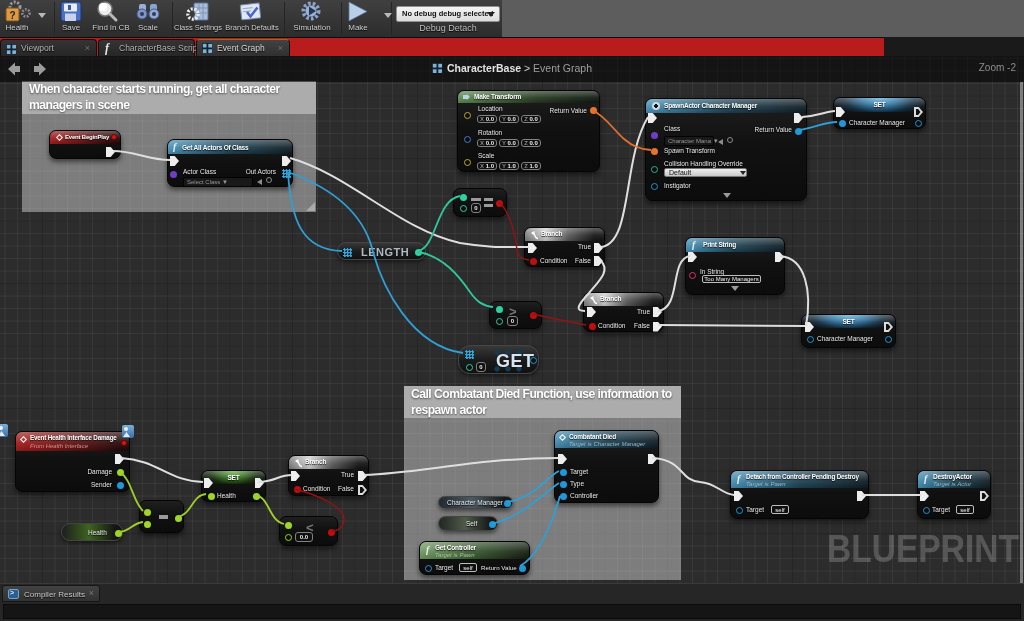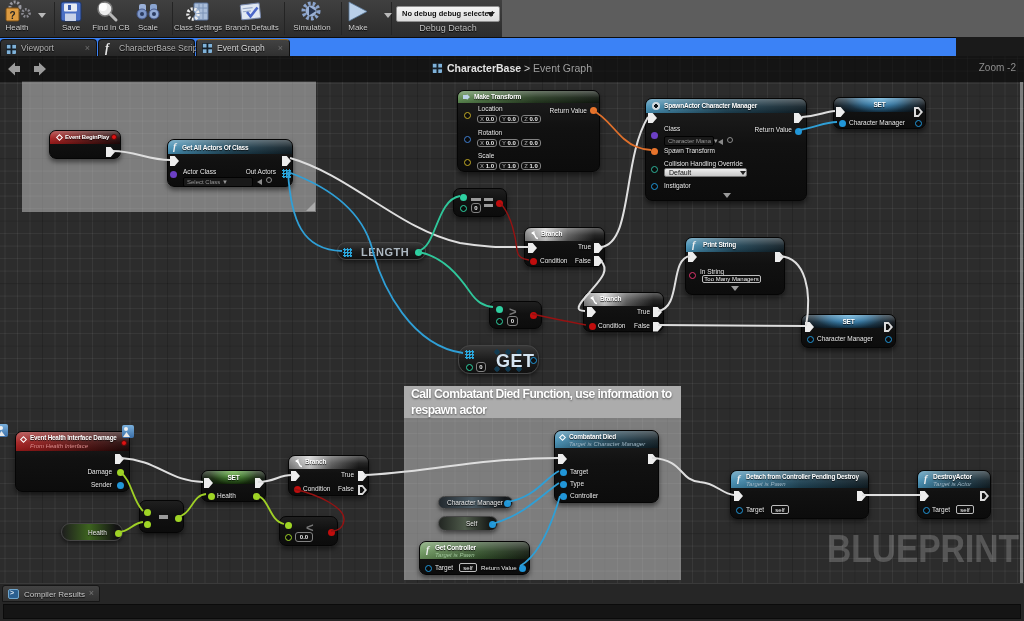--- a/index.html
+++ b/index.html
@@ -8,21 +8,21 @@
 
 #tbar{position:absolute;left:0;top:0;width:1024px;height:37px;background:#5d5d5d;}
 #tbarL{position:absolute;left:0;top:0;width:502px;height:37px;background:linear-gradient(180deg,#404040,#323232 70%,#2c2c2c);}
 .tsep{position:absolute;top:2px;height:33px;width:1px;background:#242424;}
 .tlab{position:absolute;top:23px;font-size:8px;color:#cfcfcf;text-shadow:0 1px 1px #000;white-space:nowrap;transform:translateX(-50%);}
 .caret{position:absolute;width:0;height:0;border-left:4px solid transparent;border-right:4px solid transparent;border-top:5px solid #b9b9b9;}
 #dbgbtn{position:absolute;left:396px;top:6px;width:104px;height:16px;background:linear-gradient(#f4f4f4,#dcdcdc);border:1px solid #8f8f8f;border-radius:2px;color:#101010;font-size:7.5px;font-weight:bold;line-height:14px;padding-left:5px;}
 #dbgbtn:after{content:"";position:absolute;right:4px;top:5px;border-left:4px solid transparent;border-right:4px solid transparent;border-top:5px solid #222;}
 #dbglab{position:absolute;left:448px;top:23px;font-size:9px;color:#bdbdbd;transform:translateX(-50%);text-shadow:0 1px 1px #000;}
 
-#tabs{position:absolute;left:0;top:37px;width:956px;height:19px;background:#3b82f6;border-top:1px solid #0d0d0d;}
+#tabs{position:absolute;left:0;top:37px;width:884px;height:19px;background:#b91c1c;border-top:1px solid #0d0d0d;}
 .dtab{position:absolute;top:1px;height:18px;background:linear-gradient(#343434,#262626);border:1px solid #101010;border-bottom:none;border-radius:4px 4px 0 0;color:#b4b4b4;font-size:8.5px;}
 .dtab.act{background:linear-gradient(#424242,#2f2f2f);border-top:1.5px solid #9a6a1a;color:#dadada;}
 .dtab .x{position:absolute;right:6px;top:3px;color:#6f6f6f;font-size:9px;}
 .dtab .tx{position:absolute;left:20px;top:3px;white-space:nowrap;text-shadow:0 1px 1px #000;}
 
 #graph{position:absolute;left:0;top:56px;width:1024px;height:527px;background-color:#2c2c2c;
 background-image:
  linear-gradient(rgba(0,0,0,0.34) 1px,transparent 1px),
  linear-gradient(90deg,rgba(0,0,0,0.34) 1px,transparent 1px),
  linear-gradient(rgba(255,255,255,0.06) 1px,transparent 1px),
@@ -156,20 +156,21 @@
 <svg width="60" height="20" style="position:absolute;left:0;top:4px;z-index:6">
 <path d="M8,9 L15,2.5 L15,6 L20,6 L20,12 L15,12 L15,15.5 Z" fill="#9b9b9b"></path>
 <path d="M46,9 L39,2.5 L39,6 L34,6 L34,12 L39,12 L39,15.5 Z" fill="#9b9b9b"></path>
 </svg>
 <div id="crumb"><span style="display:inline-block;width:10px;height:10px;background-color:#7fb2d9;background-image:linear-gradient(#16202a 1.5px,transparent 1.5px),linear-gradient(90deg,#16202a 1.5px,transparent 1.5px);background-size:5.5px 5.5px;background-position:-1px -1px;border-radius:1px;vertical-align:-1px;margin-right:5px;"></span><b>CharacterBase</b> <span style="color:#cfcfcf">&gt;</span> Event Graph</div>
 <div id="zoomtxt">Zoom -2</div>
 <div id="wm">BLUEPRINT</div>
 <div id="sbar"></div>
 <div id="comments">
 <div class="cm" style="left:22px;top:25px;width:294px;height:131px;">
+ <div class="cmt" style="height:33px;">When character starts running, get all character<br>managers in scene</div>
  <div style="position:absolute;right:1px;bottom:1px;width:0;height:0;border-bottom:9px solid rgba(255,255,255,0.35);border-left:9px solid transparent;"></div>
 </div>
 <div class="cm" style="left:404px;top:330px;width:277px;height:194px;">
  <div class="cmt" style="height:32px;">Call Combatant Died Function, use information to<br>respawn actor</div>
 </div>
 </div>
 <div id="wires">
 <svg width="1024" height="527" viewBox="0 56 1024 527" style="position:absolute;left:0;top:0;z-index:4">
 <g fill="none">
 

